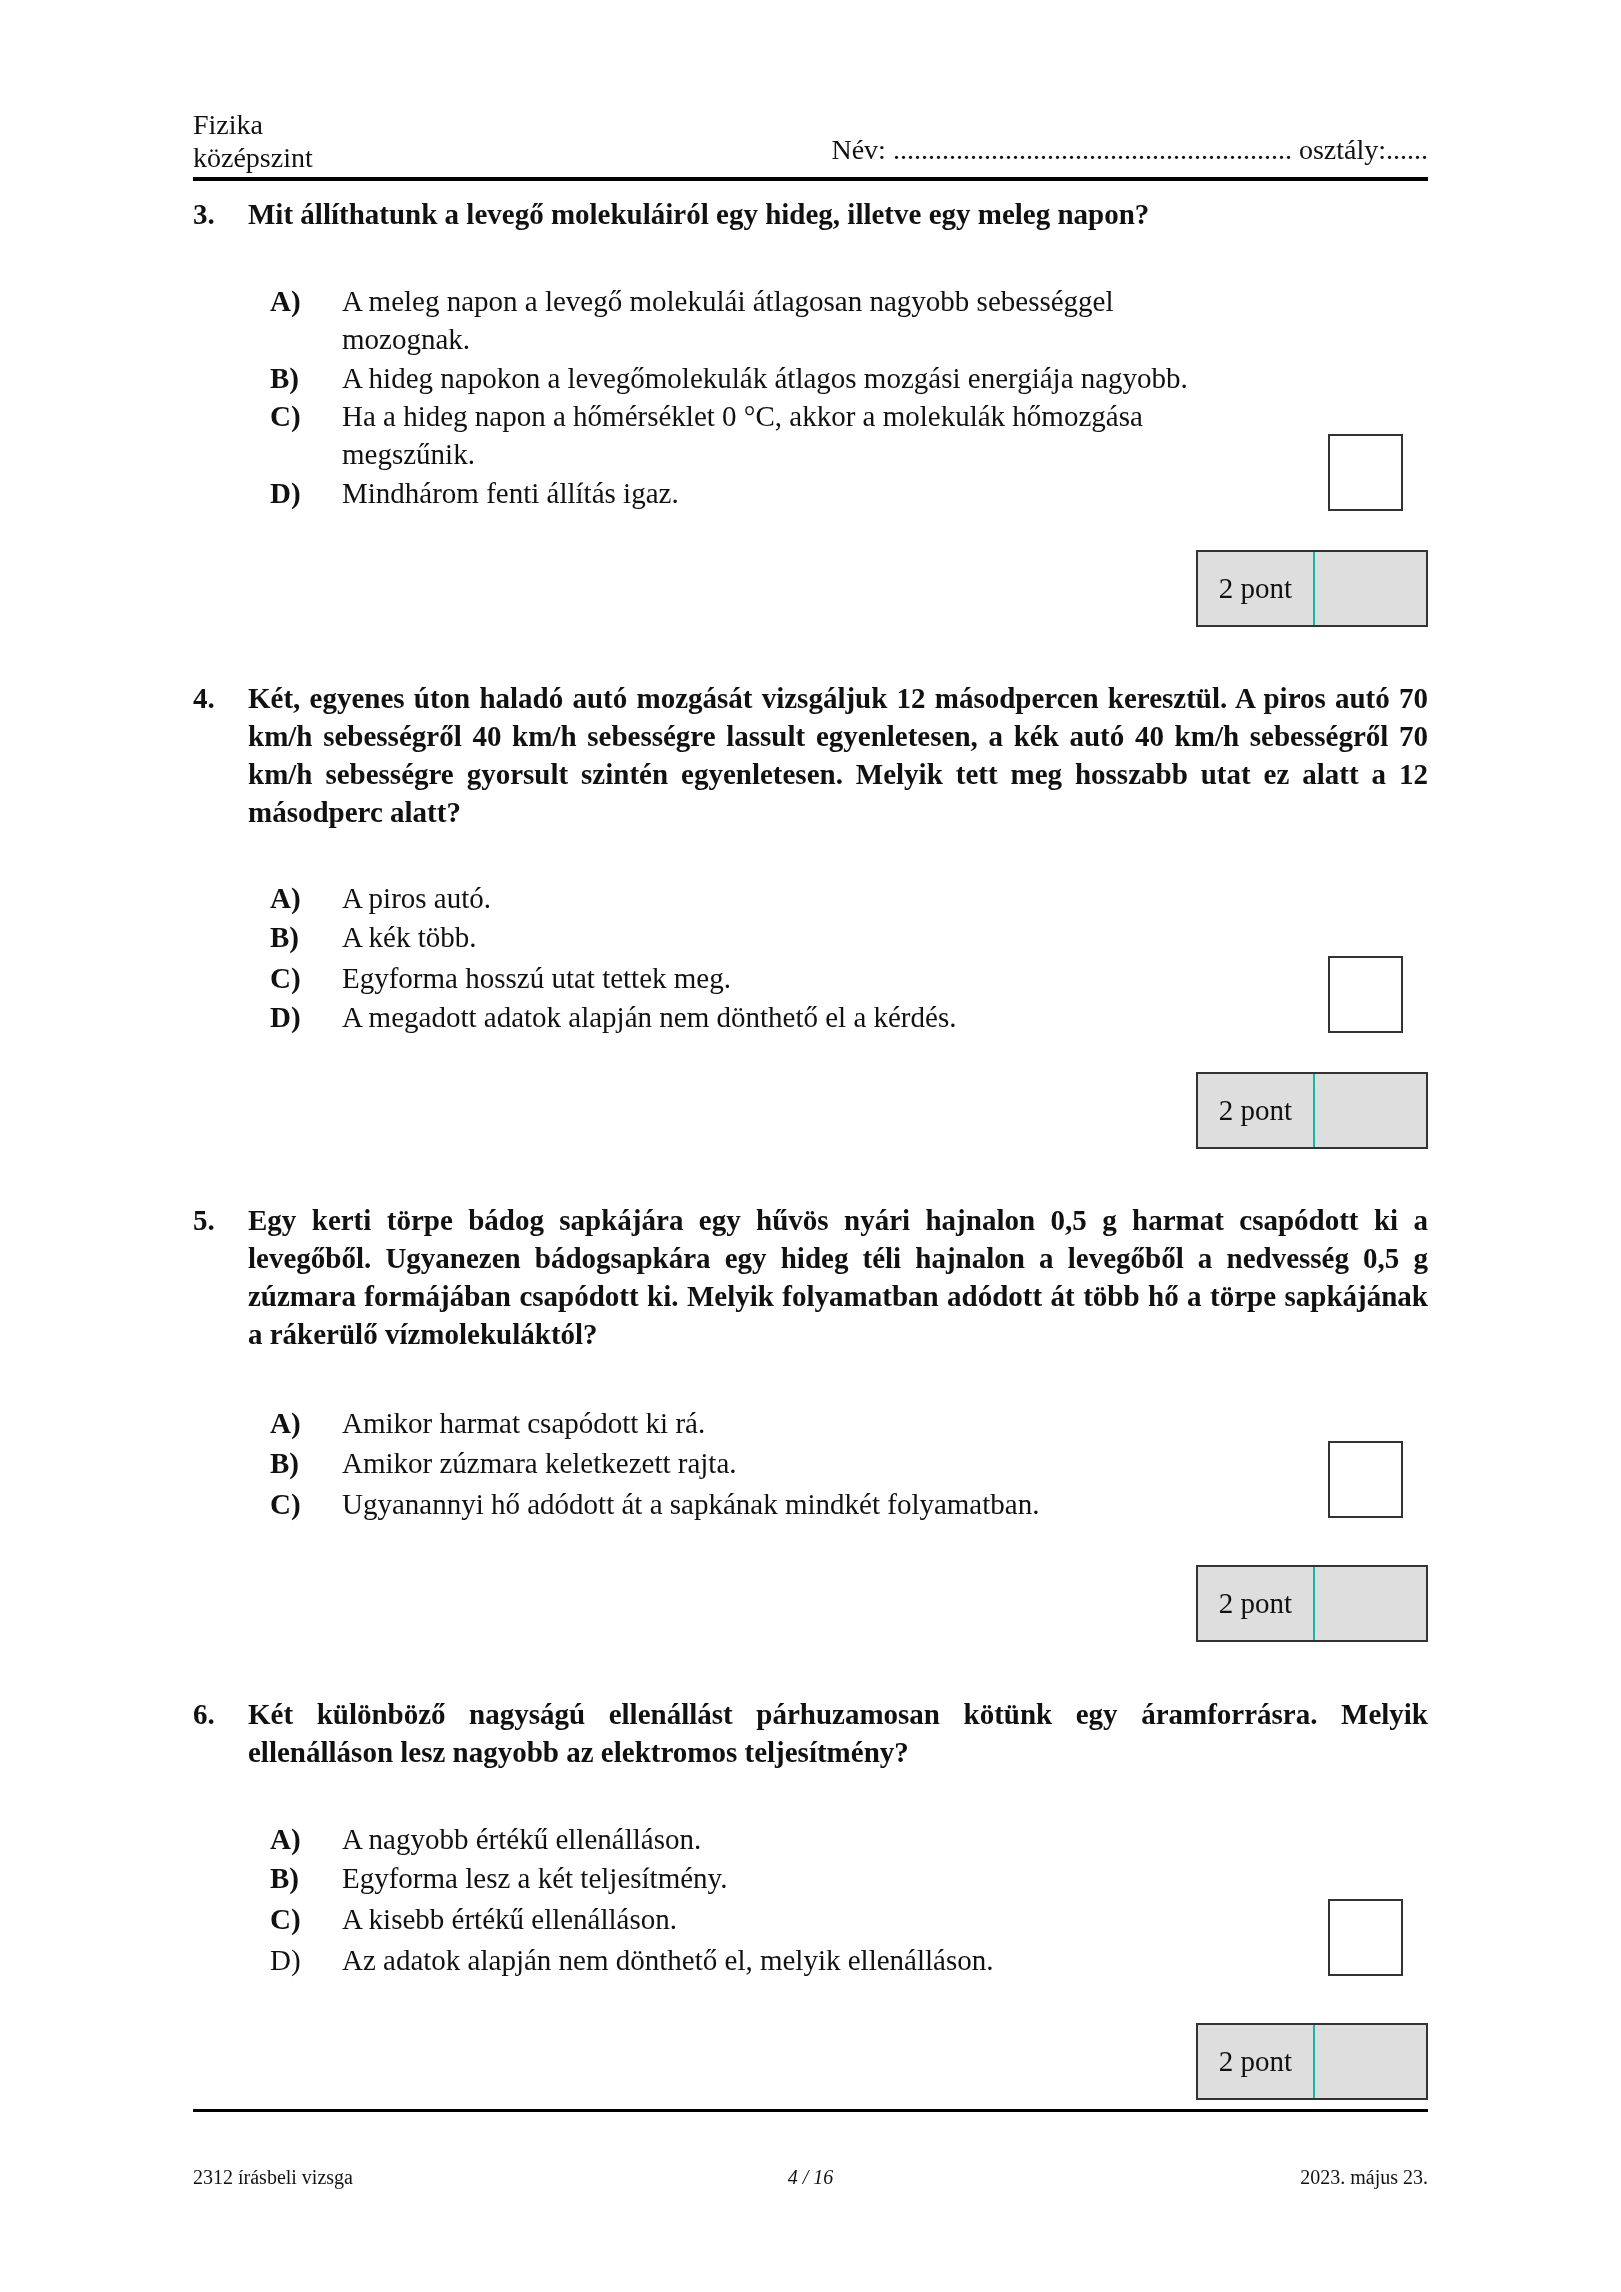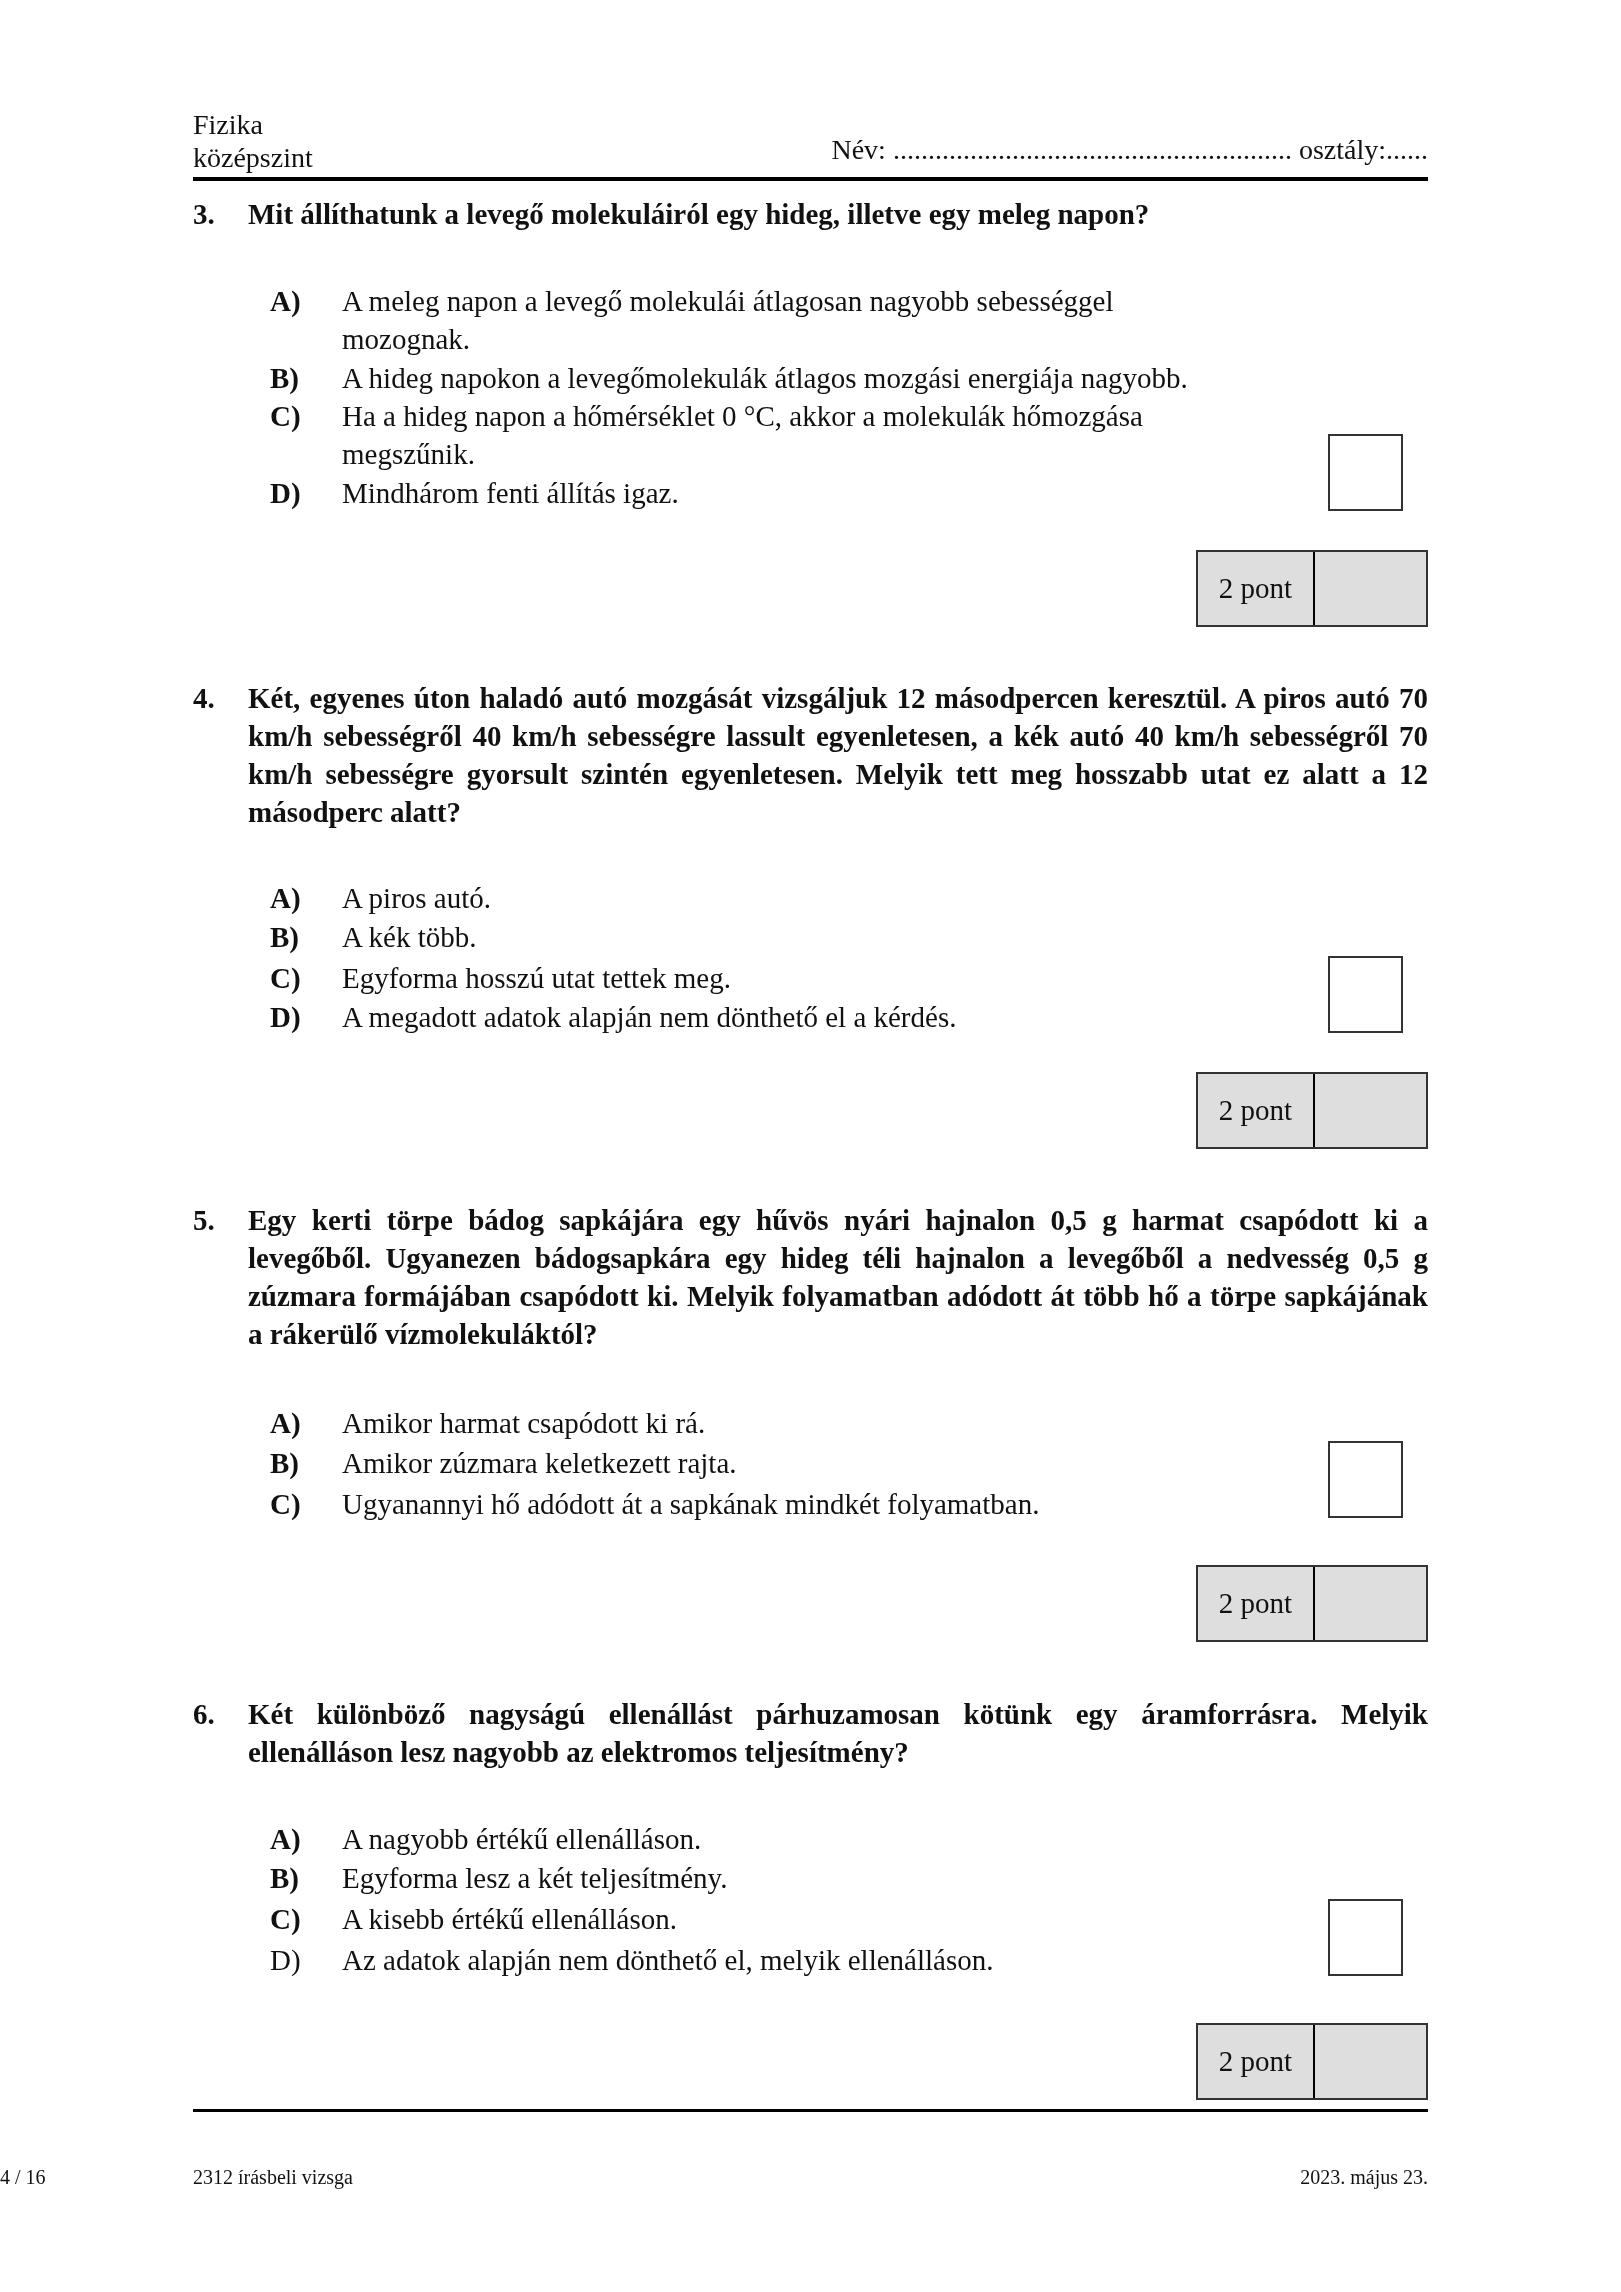--- a/index.html
+++ b/index.html
@@ -12,21 +12,21 @@
   .qtext { position:absolute; left:248px; width:1180px; font-weight:bold; font-size:29px;
            line-height:38px; text-align:justify; }
   .opt { position:absolute; left:270px; width:1019px; font-size:29px; line-height:38px; }
   .opt .lbl { position:absolute; left:0; top:0; font-weight:bold; }
   .opt .lbl.plain { font-weight:normal; }
   .opt .txt { position:absolute; left:72px; top:0; width:941px; }
   .ansbox { position:absolute; left:1328px; width:75px; height:77px; border:2px solid #333;
             background:#fff; box-sizing:border-box; }
   .pts { position:absolute; left:1196px; width:232px; height:77px; border:2px solid #333;
          box-sizing:border-box; background:#dedede; display:flex; }
-  .pts .l { width:115px; border-right:2px solid #000000; display:flex; align-items:center;
+  .pts .l { width:115px; border-right:2px solid #14b8a6; display:flex; align-items:center;
             justify-content:center; font-size:29px; }
   .pts .r { flex:1; }
   .foot { position:absolute; top:2161px; font-size:20px; line-height:33px; }
 </style>
 </head>
 <body>
 
 <div class="abs hdr" style="left:193px; top:108px;">Fizika</div>
 <div class="abs hdr" style="left:193px; top:141px;">középszint</div>
 <div class="abs hdr" style="right:193px; top:133px; text-align:right;">Név: ......................................................... osztály:......</div>
@@ -127,15 +127,15 @@
   </div>
   <div class="ansbox" style="top:1899px;"></div>
   <div class="pts" style="top:2023px;">
     <div class="l">2 pont</div>
     <div class="r"></div>
   </div>
 </div>
 
 <div class="rule" style="top:2109px; height:2.9px;"></div>
 <div class="foot" style="left:193px;">2312 írásbeli vizsga</div>
-<div class="foot" style="left:0; width:1621px; ">4 / 16</div>
+<div class="foot" style="left:0; width:1621px; text-align:center;font-style:italic;">4 / 16</div>
 <div class="foot" style="right:193px; text-align:left;">2023. május 23.</div>
 
 
 </body></html>

